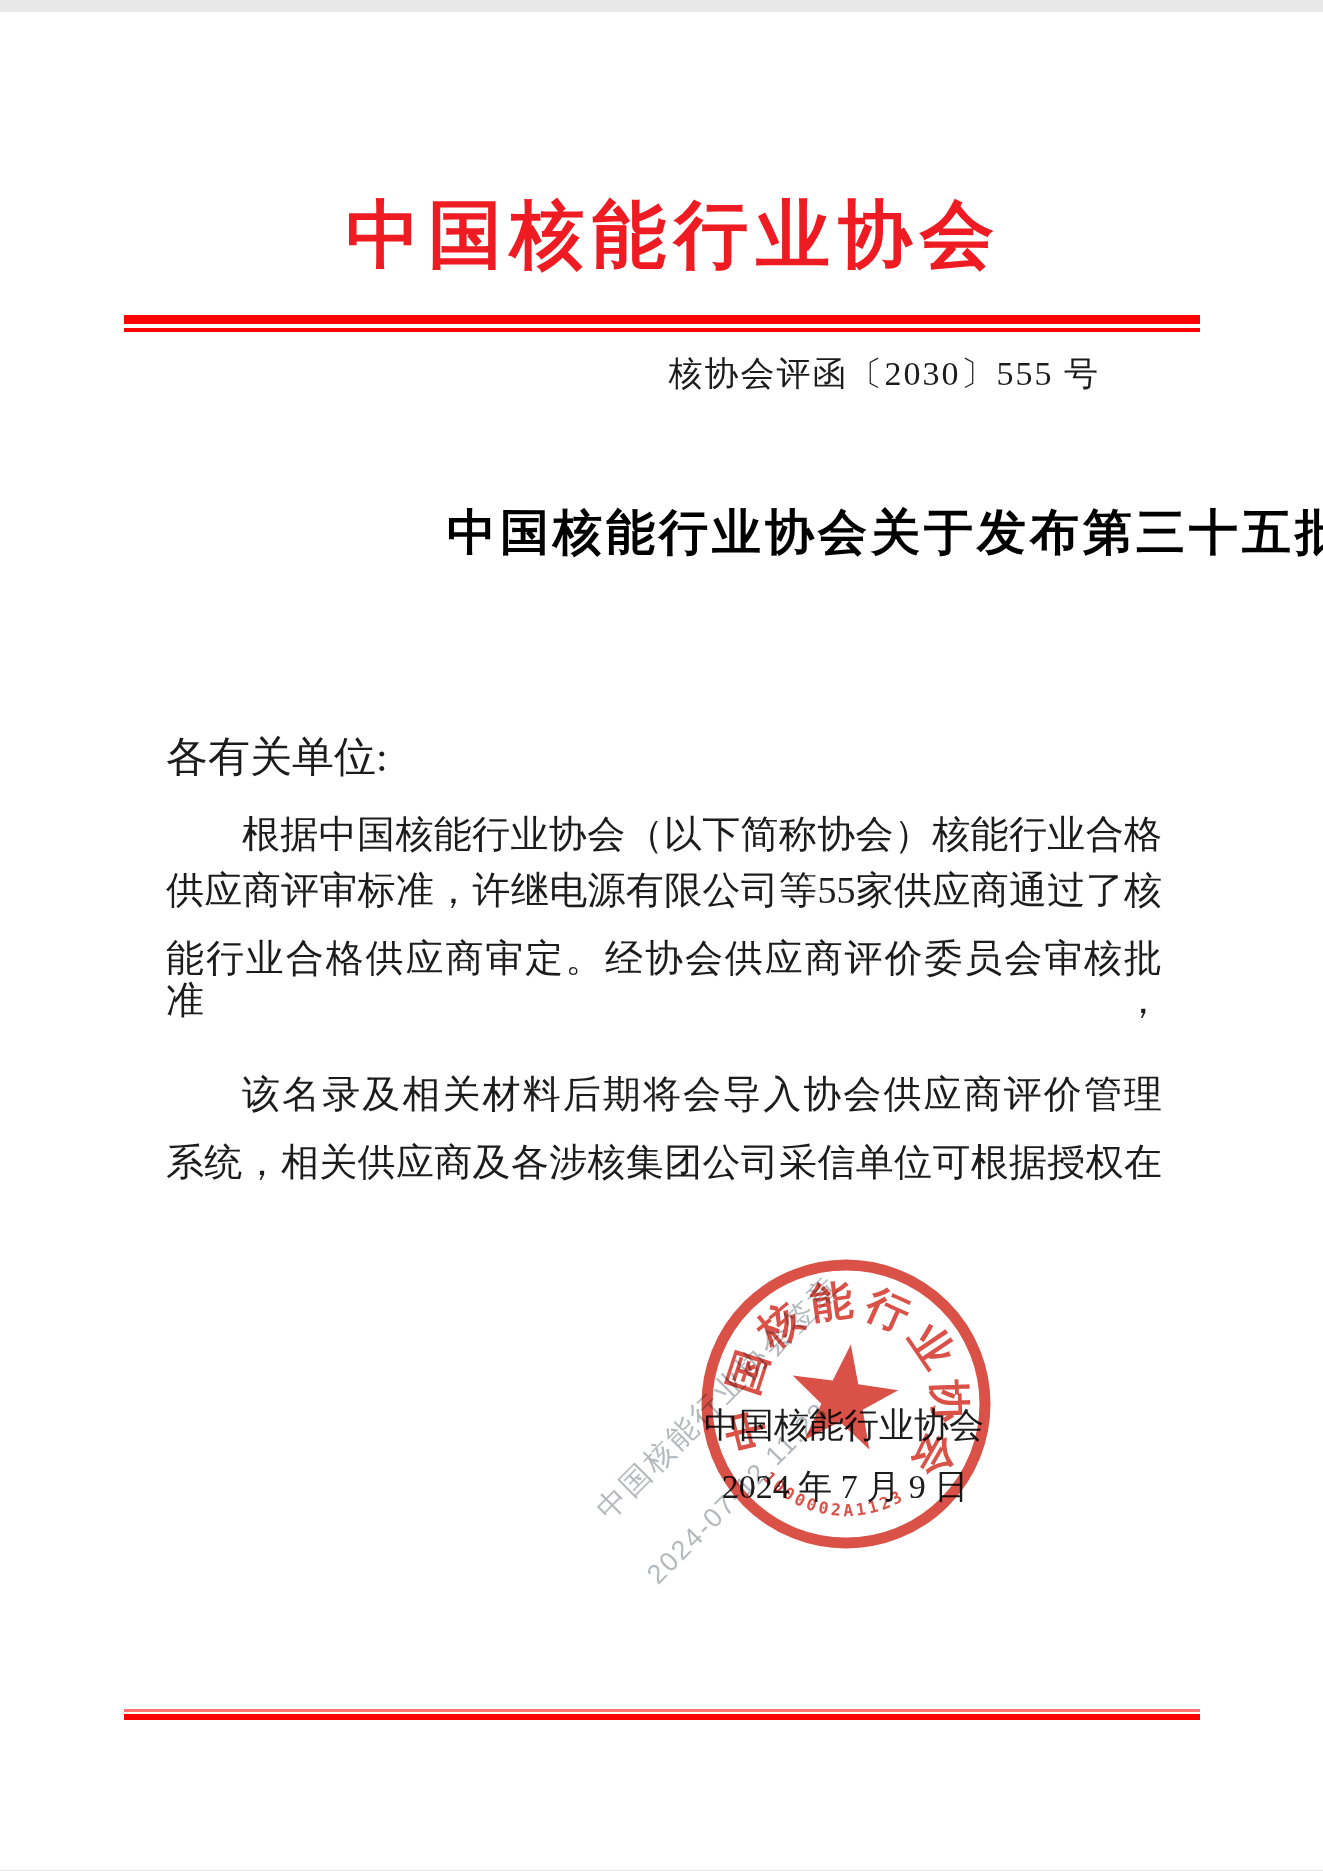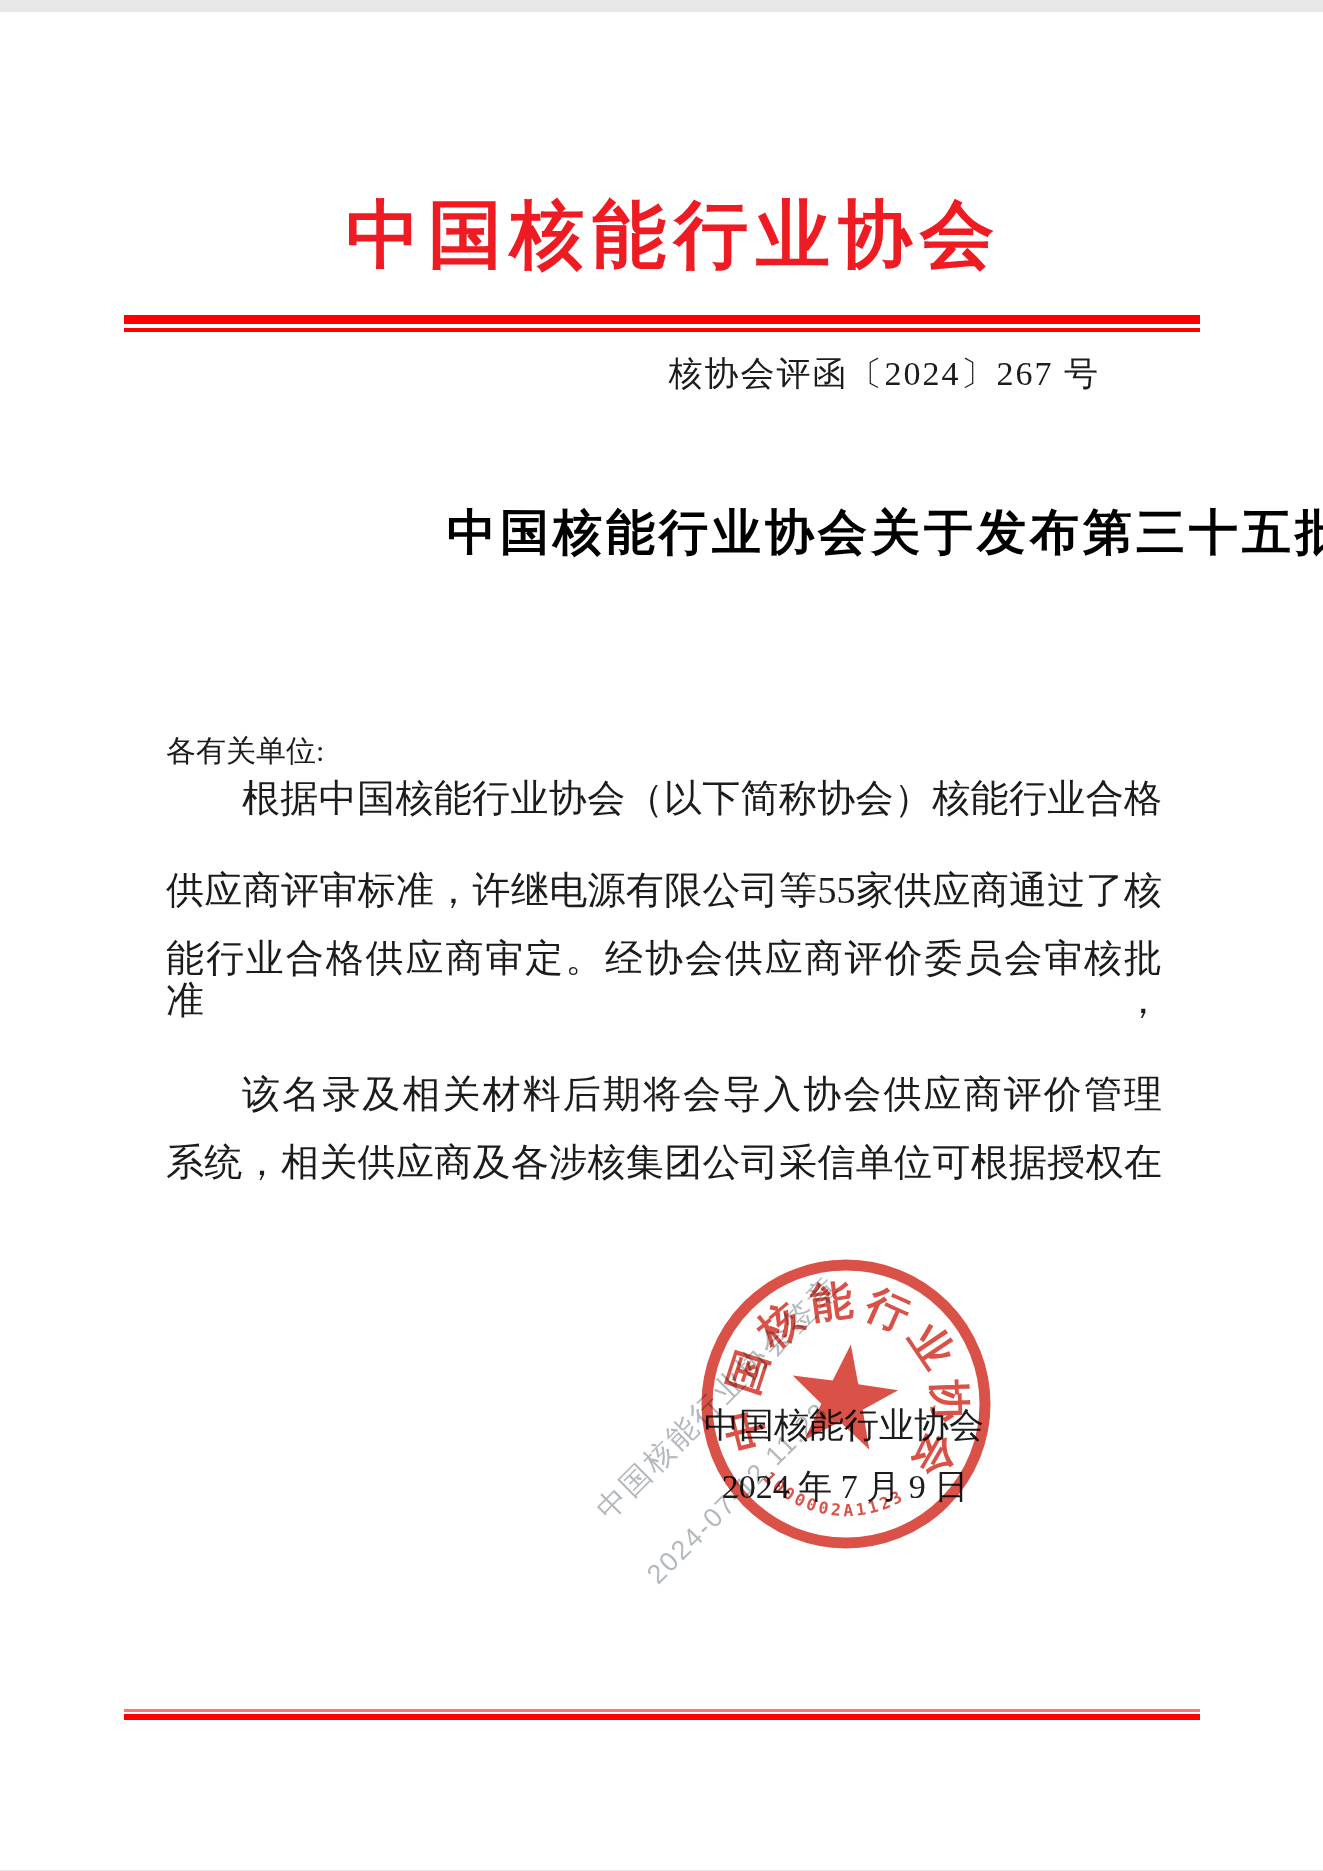--- a/index.html
+++ b/index.html
@@ -47,21 +47,21 @@
     text-align:right;
     font-size:49px;line-height:1;font-weight:bold;
     letter-spacing:4px;
     color:#000;
   }
   .notice-title.l1{top:496px;}
   .notice-title.l2{top:566px;}
   
   .salutation{
     position:absolute;left:166px;top:724px;
-    font-size:30px;line-height:1;
+    font-size:42px;line-height:1;
   }
   .body-line{
     position:absolute;left:166px;width:996px;
     font-size:38px;line-height:1.1;
     white-space:nowrap;
   }
   .body-line.fill{white-space:normal;text-align:justify;text-align-last:justify;}
   .body-line.indent{text-indent:76px;}
   
   .watermark{
@@ -107,27 +107,27 @@
 </style>
 </head>
 <body>
 
 <div class="page">
 
   <div class="org-title">中国核能行业协会</div>
   <div class="rule rule-top-thick"></div>
   <div class="rule rule-top-thin"></div>
 
-  <div class="doc-number">核协会评函〔2024〕267 号</div>
+  <div class="doc-number">核协会评函〔2030〕555 号</div>
 
   <div class="notice-title l1">中国核能行业协会关于发布第三十五批</div>
 
   <div class="salutation">各有关单位:</div>
 
-  <div class="body-line fill indent" style="top:766px">根据中国核能行业协会（以下简称协会）核能行业合格</div>
+  <div class="body-line fill indent" style="top:802px">根据中国核能行业协会（以下简称协会）核能行业合格</div>
   <div class="body-line fill" style="top:858px">供应商评审标准，许继电源有限公司等55家供应商通过了核</div>
   <div class="body-line fill" style="top:926px">能行业合格供应商审定。经协会供应商评价委员会审核批准，</div>
   <div class="body-line fill indent" style="top:1062px">该名录及相关材料后期将会导入协会供应商评价管理</div>
   <div class="body-line fill" style="top:1130px">系统，相关供应商及各涉核集团公司采信单位可根据授权在</div>
 
   <div class="watermark wm1">中国核能行业协会签章</div>
   <div class="watermark wm2">2024-07-12 11:23</div>
 
   <div class="signature-org">中国核能行业协会</div>
   <div class="signature-date">2024 年 7 月 9 日</div>

